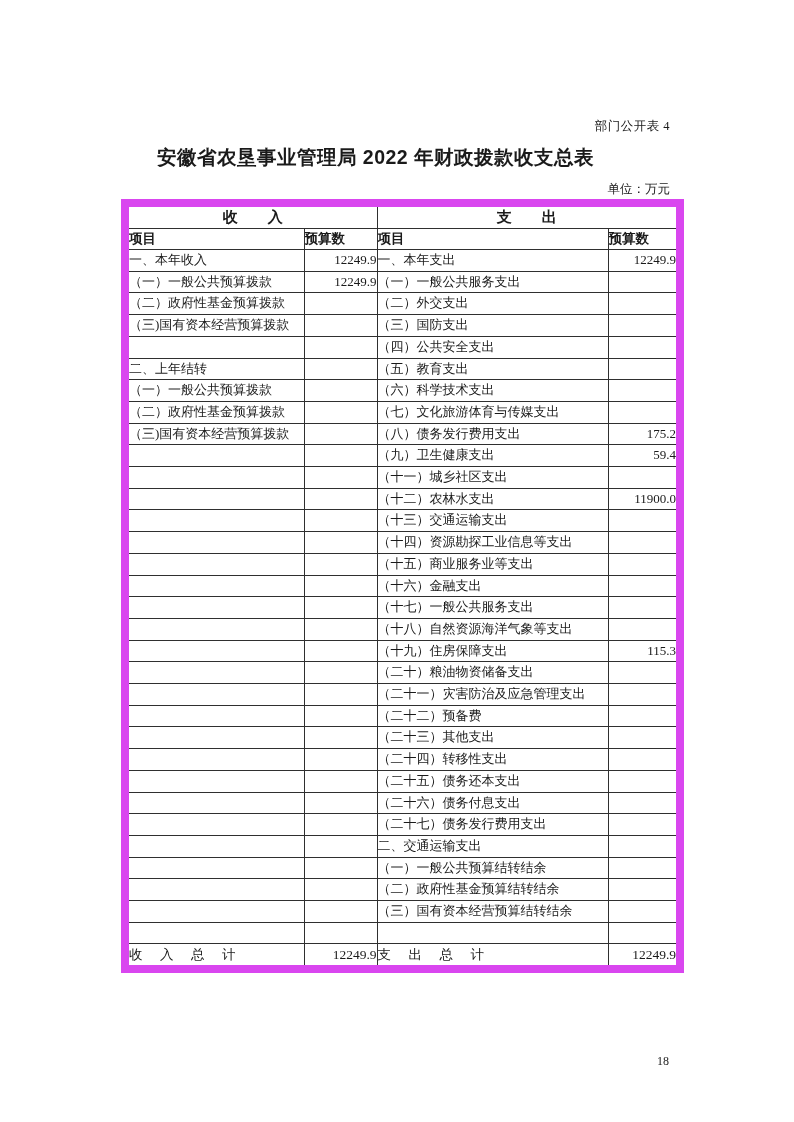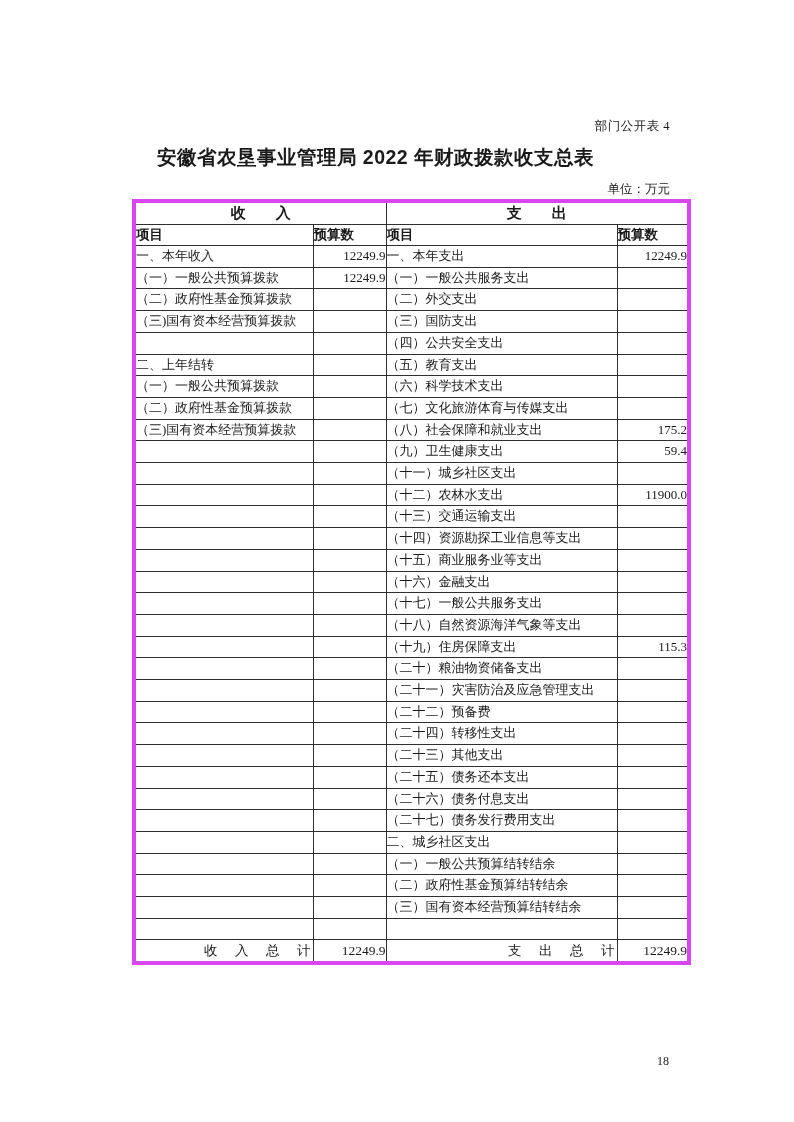--- a/index.html
+++ b/index.html
@@ -37,25 +37,25 @@
   }
   .unit-label {
     position: absolute;
     top: 181px;
     right: 124px;
     font-size: 12.5px;
   }
   table.budget {
     position: absolute;
     top: 199px;
-    left: 132px;
+    left: 121px;
     width: 555px;
     border-collapse: collapse;
     table-layout: fixed;
-    border: 4px solid #d946ef;
+    border: 8px solid #d946ef;
   }
   table.budget th, table.budget td {
     border: 1px solid #2f2f2f;
     padding: 0;
     overflow: hidden;
     white-space: nowrap;
   }
   thead th.group {
     height: 21px;
     font-size: 15px;
@@ -79,21 +79,21 @@
   }
   td.num {
     text-align: right;
     padding-right: 7px;
   }
   tfoot td {
     height: 21px;
     font-size: 13.5px;
   }
   tfoot td.total-label {
-    text-align: right;
+    text-align: left;
     letter-spacing: 2px;
   }
   .page-number {
     position: absolute;
     top: 1054px;
     left: 657px;
     font-size: 12px;
   }
 </style>
 </head>
@@ -169,21 +169,21 @@
       </tr>
       <tr>
         <td class="item">（二）政府性基金预算拨款</td>
         <td class="num"></td>
         <td class="item">（七）文化旅游体育与传媒支出</td>
         <td class="num"></td>
       </tr>
       <tr>
         <td class="item">（三)国有资本经营预算拨款</td>
         <td class="num"></td>
-        <td class="item">（八）社会保障和就业支出</td>
+        <td class="item">（八）债务发行费用支出</td>
         <td class="num">175.2</td>
       </tr>
       <tr>
         <td class="item"></td>
         <td class="num"></td>
         <td class="item">（九）卫生健康支出</td>
         <td class="num">59.4</td>
       </tr>
       <tr>
         <td class="item"></td>
@@ -253,51 +253,51 @@
       </tr>
       <tr>
         <td class="item"></td>
         <td class="num"></td>
         <td class="item">（二十二）预备费</td>
         <td class="num"></td>
       </tr>
       <tr>
         <td class="item"></td>
         <td class="num"></td>
+        <td class="item">（二十三）其他支出</td>
+        <td class="num"></td>
+      </tr>
+      <tr>
+        <td class="item"></td>
+        <td class="num"></td>
         <td class="item">（二十四）转移性支出</td>
         <td class="num"></td>
       </tr>
       <tr>
         <td class="item"></td>
         <td class="num"></td>
-        <td class="item">（二十三）其他支出</td>
-        <td class="num"></td>
-      </tr>
-      <tr>
-        <td class="item"></td>
-        <td class="num"></td>
         <td class="item">（二十五）债务还本支出</td>
         <td class="num"></td>
       </tr>
       <tr>
         <td class="item"></td>
         <td class="num"></td>
         <td class="item">（二十六）债务付息支出</td>
         <td class="num"></td>
       </tr>
       <tr>
         <td class="item"></td>
         <td class="num"></td>
         <td class="item">（二十七）债务发行费用支出</td>
         <td class="num"></td>
       </tr>
       <tr>
         <td class="item"></td>
         <td class="num"></td>
-        <td class="item">二、城乡社区支出</td>
+        <td class="item">二、交通运输支出</td>
         <td class="num"></td>
       </tr>
       <tr>
         <td class="item"></td>
         <td class="num"></td>
         <td class="item">（一）一般公共预算结转结余</td>
         <td class="num"></td>
       </tr>
       <tr>
         <td class="item"></td>

